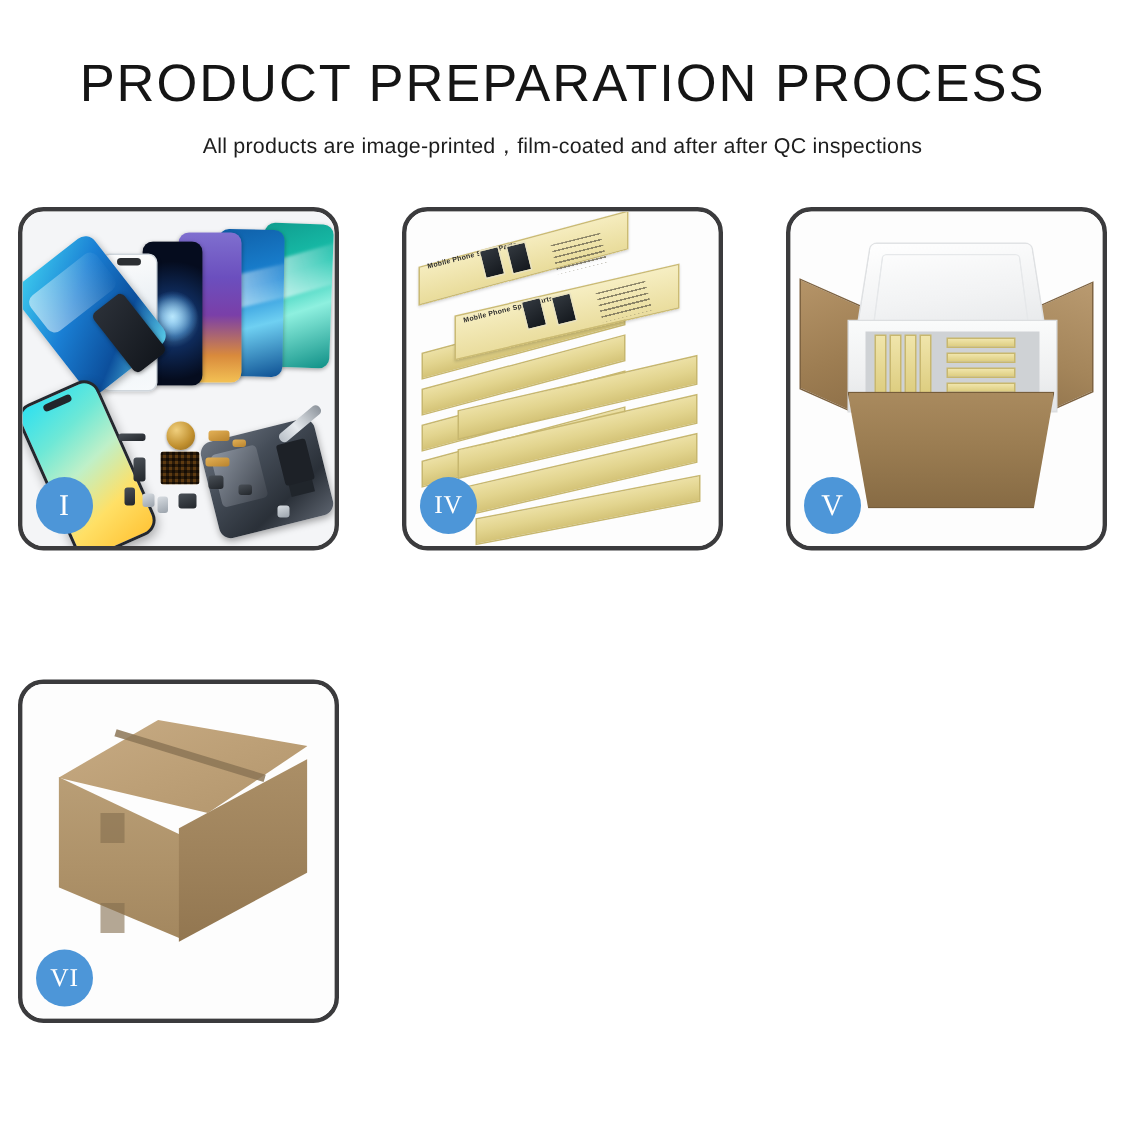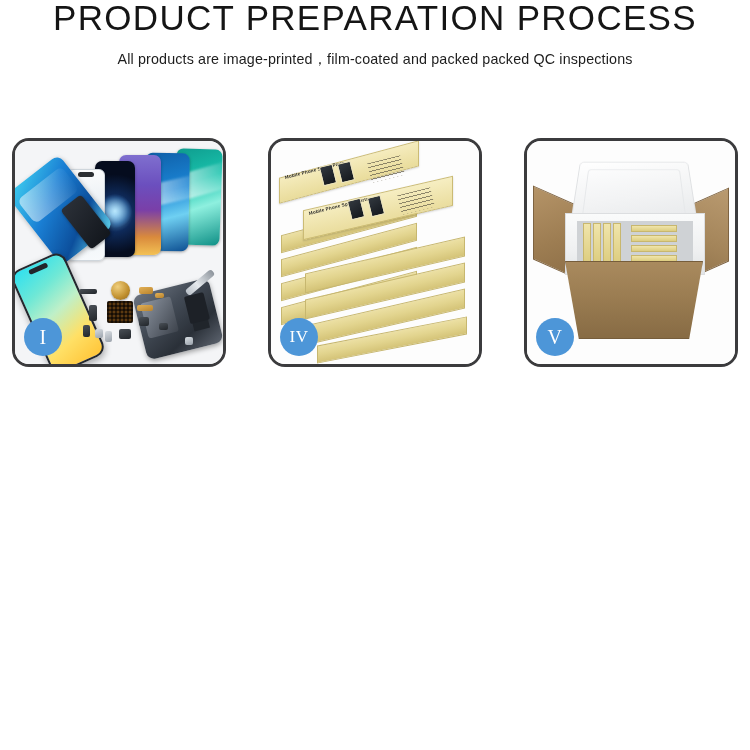--- a/index.html
+++ b/index.html
@@ -7,21 +7,21 @@
   html, body {
     width: 750px; height: 750px;
     background: #ffffff;
     font-family: "Liberation Sans", sans-serif;
     overflow: hidden;
   }
 
   .page { position: relative; width: 750px; height: 750px; background: #fff; }
 
   
-  .header { text-align: center; }
+  .header { padding-top: 38px; text-align: center; }
   .title {
     font-family: "Liberation Sans", sans-serif;
     font-size: 35px;
     font-weight: 400;
     letter-spacing: 1.3px;
     color: #151515;
     line-height: 1.05;
     white-space: nowrap;
   }
   .subtitle {
@@ -422,21 +422,21 @@
   }
 
 </style>
 </head>
 <body>
 
 <div class="page">
 
   <div class="header">
     <div class="title">PRODUCT PREPARATION PROCESS</div>
-    <div class="subtitle">All products are image-printed，film-coated and packed packed QC inspections</div>
+    <div class="subtitle">All products are image-printed，film-coated and after after QC inspections</div>
   </div>
 
   <div class="grid">
 
     <div class="panel p1">
       <div class="stage">
         <div class="ph-teal phone"></div>
         <div class="ph-blue phone"></div>
         <div class="ph-purple phone"></div>
         <div class="ph-dark phone"></div>
@@ -509,15 +509,26 @@
         <div class="ybar v" style="left:86px;top:82px"></div>
         <div class="ybar h" style="left:104px;top:84px"></div>
         <div class="ybar h" style="left:104px;top:94px"></div>
         <div class="ybar h" style="left:104px;top:104px"></div>
         <div class="ybar h" style="left:104px;top:114px"></div>
         <div class="carton"></div>
       </div>
       <div class="badge">V</div>
     </div>
 
+    <div class="panel p6">
+      <div class="stage">
+        <div class="top"></div>
+        <div class="left"></div>
+        <div class="right"></div>
+        <div class="seam"></div>
+        <div class="tape" style="left:52px;top:86px"></div>
+        <div class="tape" style="left:52px;top:146px"></div>
+      </div>
+      <div class="badge sm">VI</div>
+    </div>
 
   </div>
 </div>
 
 </body></html>

